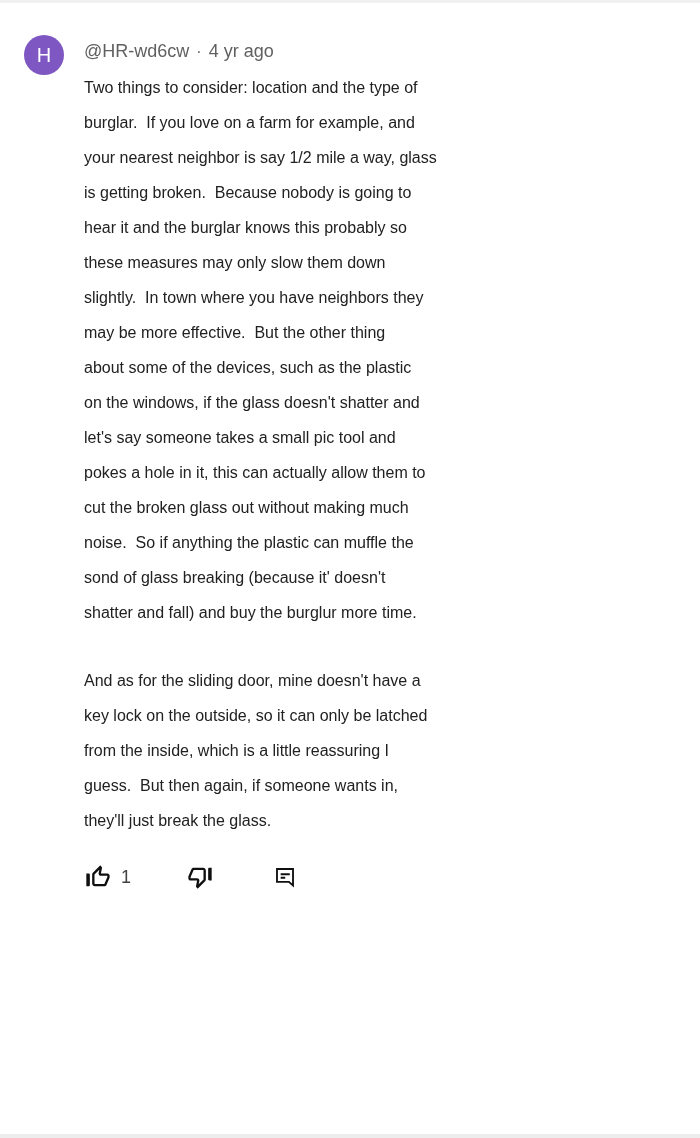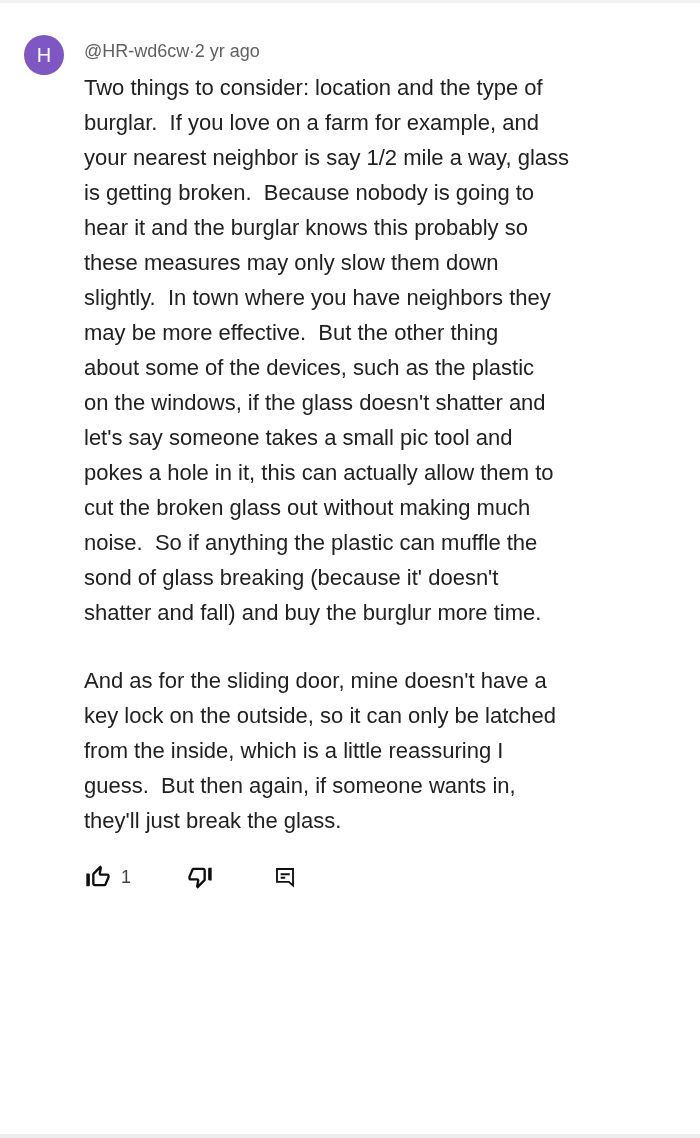--- a/index.html
+++ b/index.html
@@ -42,32 +42,33 @@
     line-height: 40px;
     text-align: center;
     margin-right: 20px;
     cursor: pointer;
     user-select: none;
   }
   .content { flex: 1; min-width: 0; }
   .comment-header {
     display: flex;
     align-items: baseline;
+    gap: 7px;
     color: #606060;
     font-size: 18px;
     line-height: 24px;
     margin-top: 4px;
   }
   .author { cursor: pointer; }
   .dot-separator { font-size: 16px; }
   .timestamp { cursor: pointer; }
   .comment-body {
     margin-top: 6px;
     color: #212121;
-    font-size: 22px;
+    font-size: 16px;
     line-height: 35px;
     max-width: 600px;
   }
   .para {
     white-space: pre-wrap;
     margin: 0 0 33px 0;
   }
   .para:last-child { margin-bottom: 7px; }
   .actions {
     display: flex;
@@ -99,21 +100,21 @@
 <div class="page">
   <div class="edge-strip-top"></div>
 
   <div class="comment">
     <div class="avatar">H</div>
 
     <div class="content">
       <div class="comment-header">
         <span class="author">@HR-wd6cw</span>
         <span class="dot-separator">·</span>
-        <span class="timestamp">2 yr ago</span>
+        <span class="timestamp">4 yr ago</span>
       </div>
 
       <div class="comment-body">
         <p class="para">Two things to consider: location and the type of
 burglar.  If you love on a farm for example, and
 your nearest neighbor is say 1/2 mile a way, glass
 is getting broken.  Because nobody is going to
 hear it and the burglar knows this probably so
 these measures may only slow them down
 slightly.  In town where you have neighbors they

